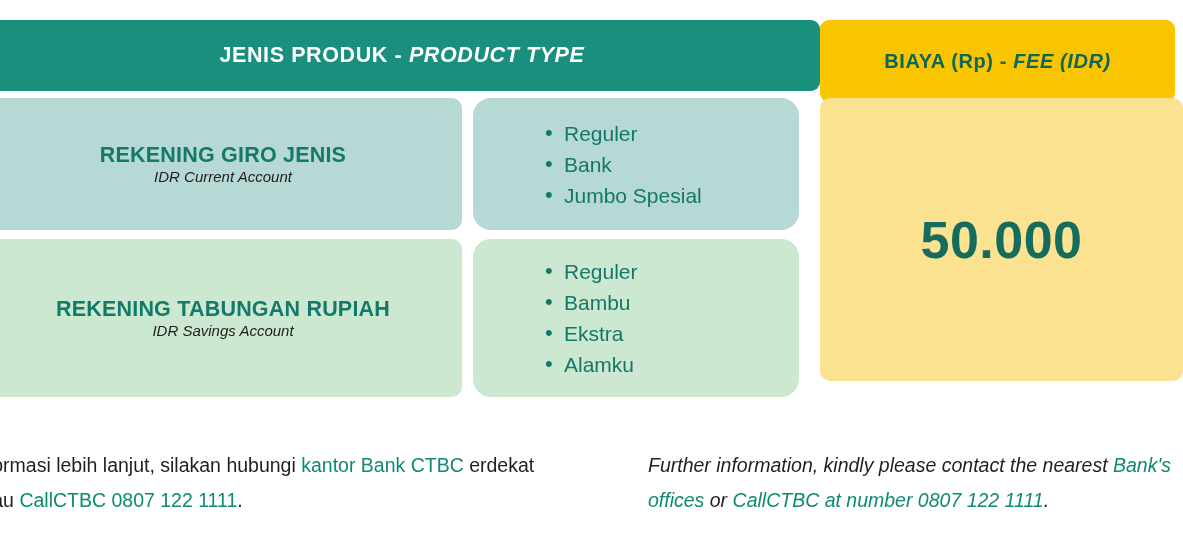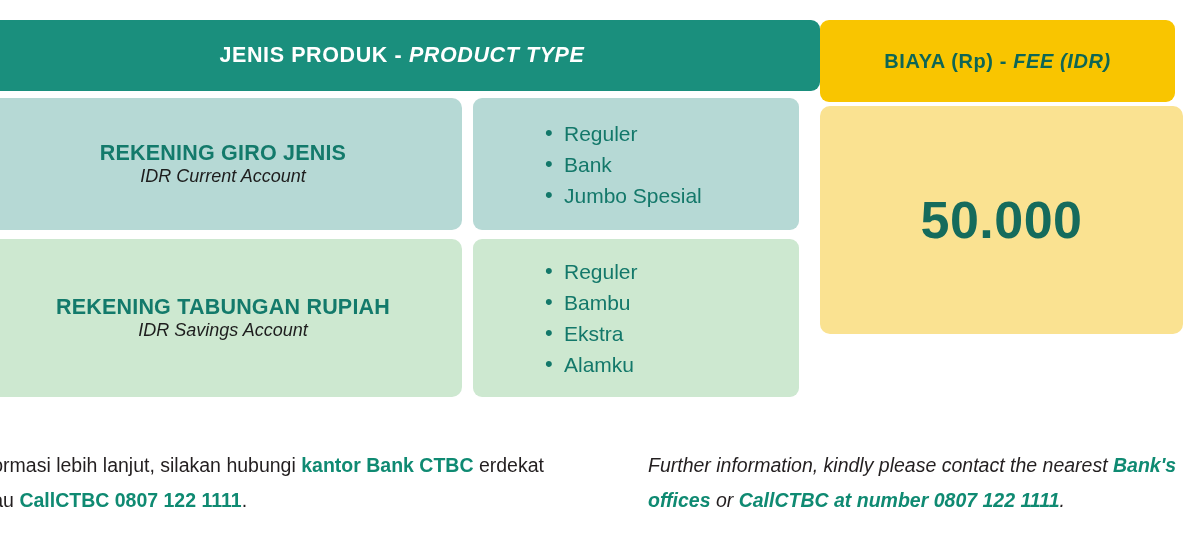--- a/index.html
+++ b/index.html
@@ -83,21 +83,21 @@
     border-radius: 10px;
     display: flex;
     flex-direction: column;
     align-items: center;
     justify-content: center;
     text-align: center;
   }
 
   .list-cell {
     position: absolute;
-    border-radius: 9px;
+    border-radius: 18px;
     display: flex;
     flex-direction: column;
     justify-content: center;
   }
 
   
   .row1 .prod-cell,
   .row1 .list-cell { background: #b6d9d5; }
   
   .row2 .prod-cell,
@@ -109,21 +109,21 @@
   .row2 .list-cell { left: 489px; top: 141px; width: 326px; height: 158px; }
 
   .prod-name {
     font-size: 21.5px;
     font-weight: bold;
     color: #137a6b;
     letter-spacing: 0.2px;
     white-space: nowrap;
   }
   .prod-sub {
-    font-size: 18px;
+    font-size: 15px;
     font-style: italic;
     color: #1d1d1d;
     white-space: nowrap;
   }
 
   .bullets {
     list-style: none;
     padding-left: 72px;
   }
   .bullets li {
@@ -140,43 +140,42 @@
     left: 0; top: -1px;
     font-size: 22px;
     color: #13786a;
   }
 
   
   .fee-cell {
     position: absolute;
     left: 836px; top: 0;
     width: 363px;
-    height: 228px;
+    height: 283px;
     background: #fae291;
     border-radius: 10px;
     display: flex;
     align-items: center;
     justify-content: center;
-    margin-top: 8px;
   }
   .fee-value {
     font-size: 52px;
     font-weight: bold;
     color: #156b5c;
     letter-spacing: 0.5px;
   }
 
   
   .note {
     position: absolute;
     font-size: 19.5px;
     line-height: 35px;
     color: #231f20;
   }
-  .note .em { color: #0f8a72; font-weight: bold; }
+  .note .em { color: #0f8a72; font-weight: normal; }
 
   .note-id {
     left: -24px;
     top: 448px;
     width: 600px;
   }
 
   .note-en {
     left: 648px;
     top: 448px;

